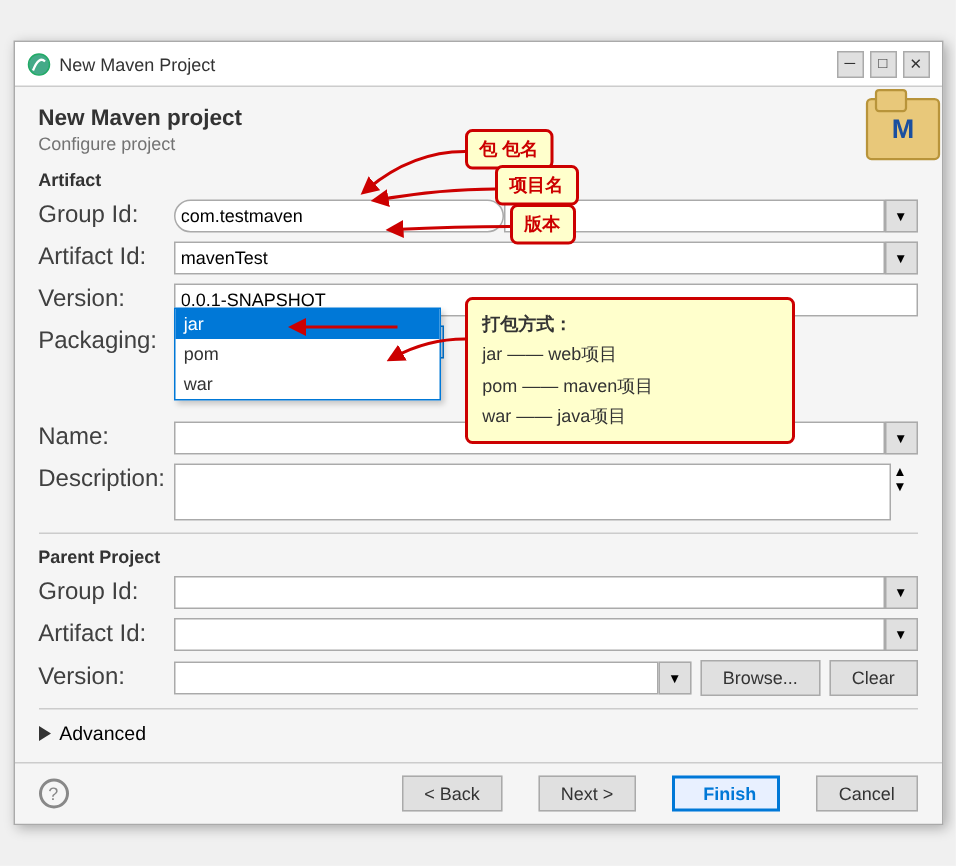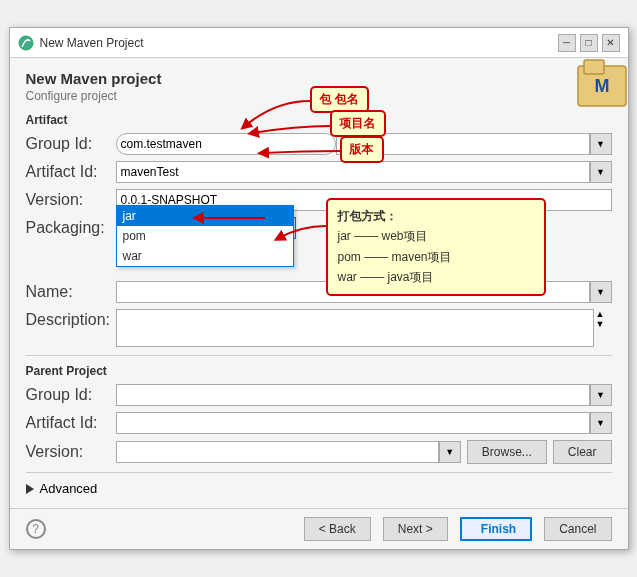--- a/index.html
+++ b/index.html
@@ -131,21 +131,21 @@
     .bottom-bar {
       display: flex;
       align-items: center;
       justify-content: space-between;
       padding: 8px 16px;
       border-top: 1px solid #ccc;
       background: #f5f5f5;
     }
     .bottom-nav {
       display: flex;
-      gap: 12px;
+      gap: 24px;
     }
     .help-icon {
       width: 20px;
       height: 20px;
       border-radius: 50%;
       border: 2px solid #888;
       display: flex;
       align-items: center;
       justify-content: center;
       font-size: 12px;
@@ -343,21 +343,21 @@
       <svg width="90" height="25" style="position:absolute; left:-85px; top:5px;">
         <defs>
           <marker id="ah3" markerWidth="6" markerHeight="6" refX="3" refY="3" orient="auto">
             <path d="M0,0 L6,3 L0,6 Z" fill="#cc0000"></path>
           </marker>
         </defs>
         <path d="M85,10 Q50,10 8,12" stroke="#cc0000" stroke-width="2" fill="none" marker-end="url(#ah3)"></path>
       </svg>
     </div>
 
-    <div style="position:absolute; left:300px; top:140px; z-index:300; width:220px;margin-left:16px;">
+    <div style="position:absolute; left:300px; top:140px; z-index:300; width:220px;">
       <div class="info-bubble">
         <div style="font-weight:bold;">打包方式：</div>
         <div>jar —— web项目</div>
         <div>pom —— maven项目</div>
         <div>war —— java项目</div>
       </div>
 
       <svg width="60" height="40" style="position:absolute; left:-55px; top:20px;">
         <defs>
           <marker id="ah4" markerWidth="6" markerHeight="6" refX="3" refY="3" orient="auto">

